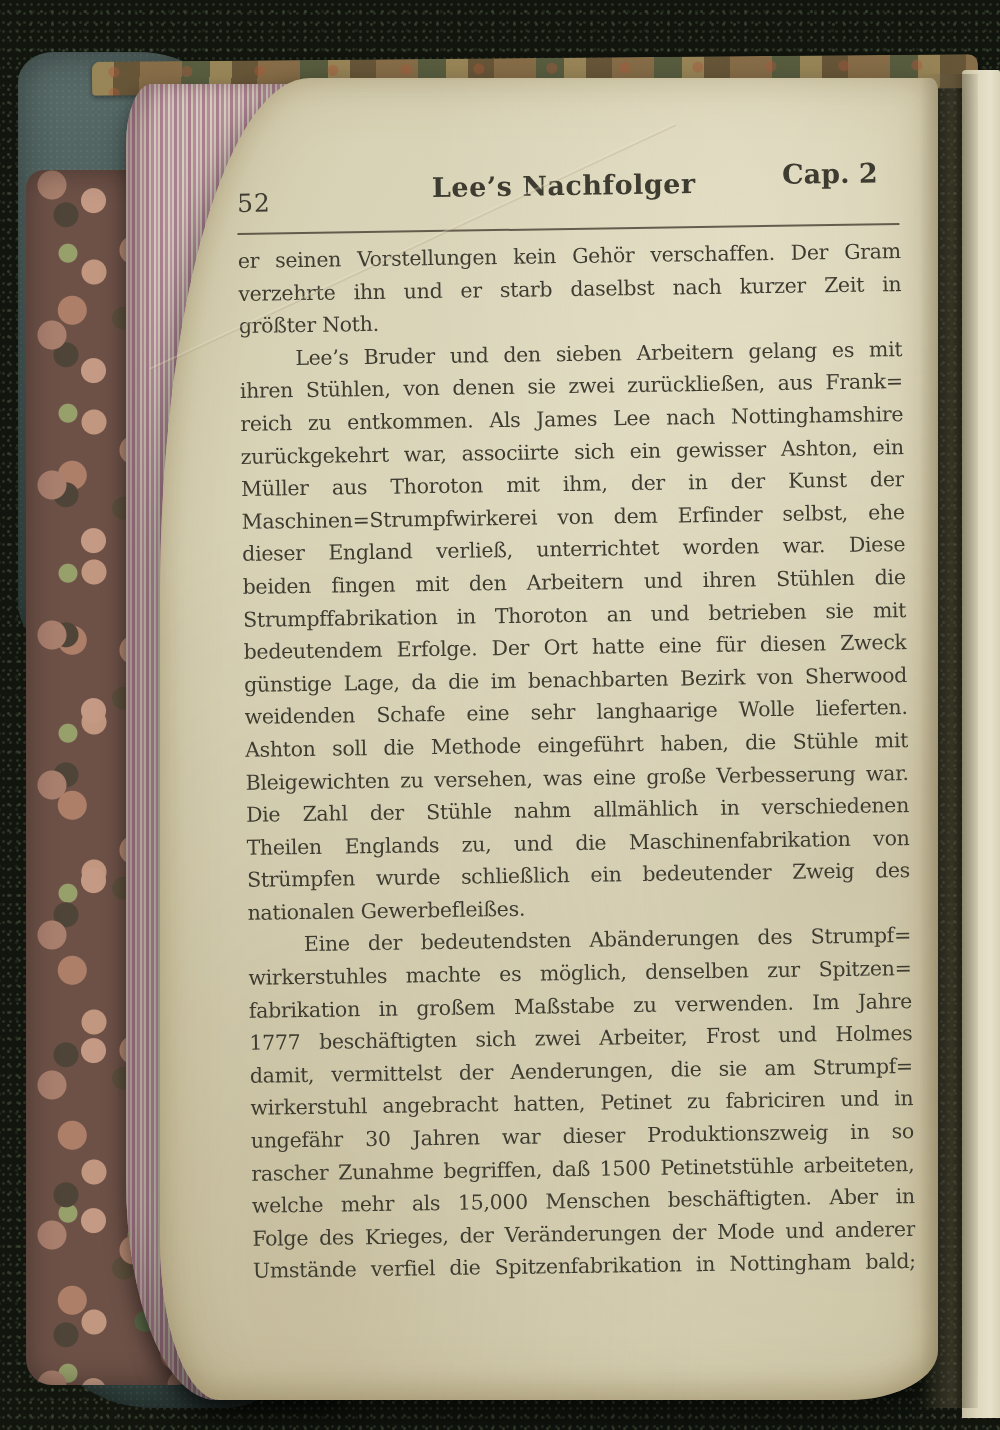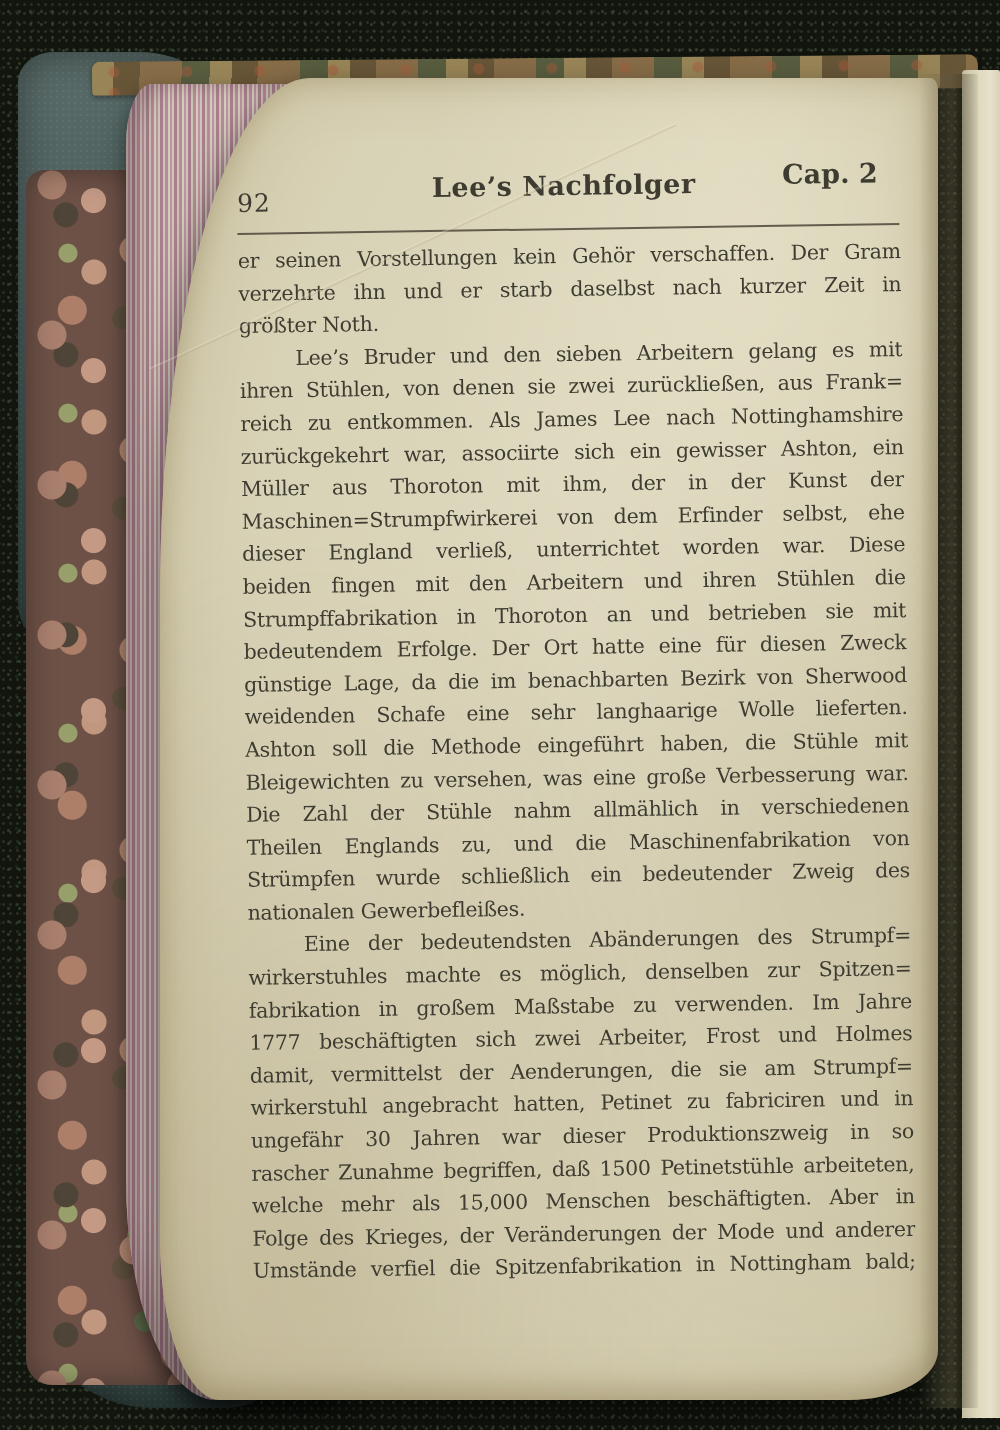--- a/index.html
+++ b/index.html
@@ -147,21 +147,21 @@
 <div class="leather-top"></div>
 <div class="leather-bottom"></div>
 <div class="cover-marble"></div>
 <div class="head-strip"></div>
 <div class="fore-edge"></div>
 <div class="facing-page"></div>
 
 <div class="main-page"></div>
 
 <div class="page-content">
-  <div class="page-number">92</div>
+  <div class="page-number">52</div>
   <div class="running-title">Lee’s Nachfolger</div>
   <div class="chapter-label">Cap. 2</div>
   <div class="header-rule"></div>
   <div class="text-body">
       <div class="paragraph">
         <div class="line just">er seinen Vorstellungen kein Gehör verschaffen.  Der Gram</div>
         <div class="line just">verzehrte ihn und er starb daselbst nach kurzer Zeit in</div>
         <div class="line">größter Noth.</div>
       </div>
       <div class="paragraph">

